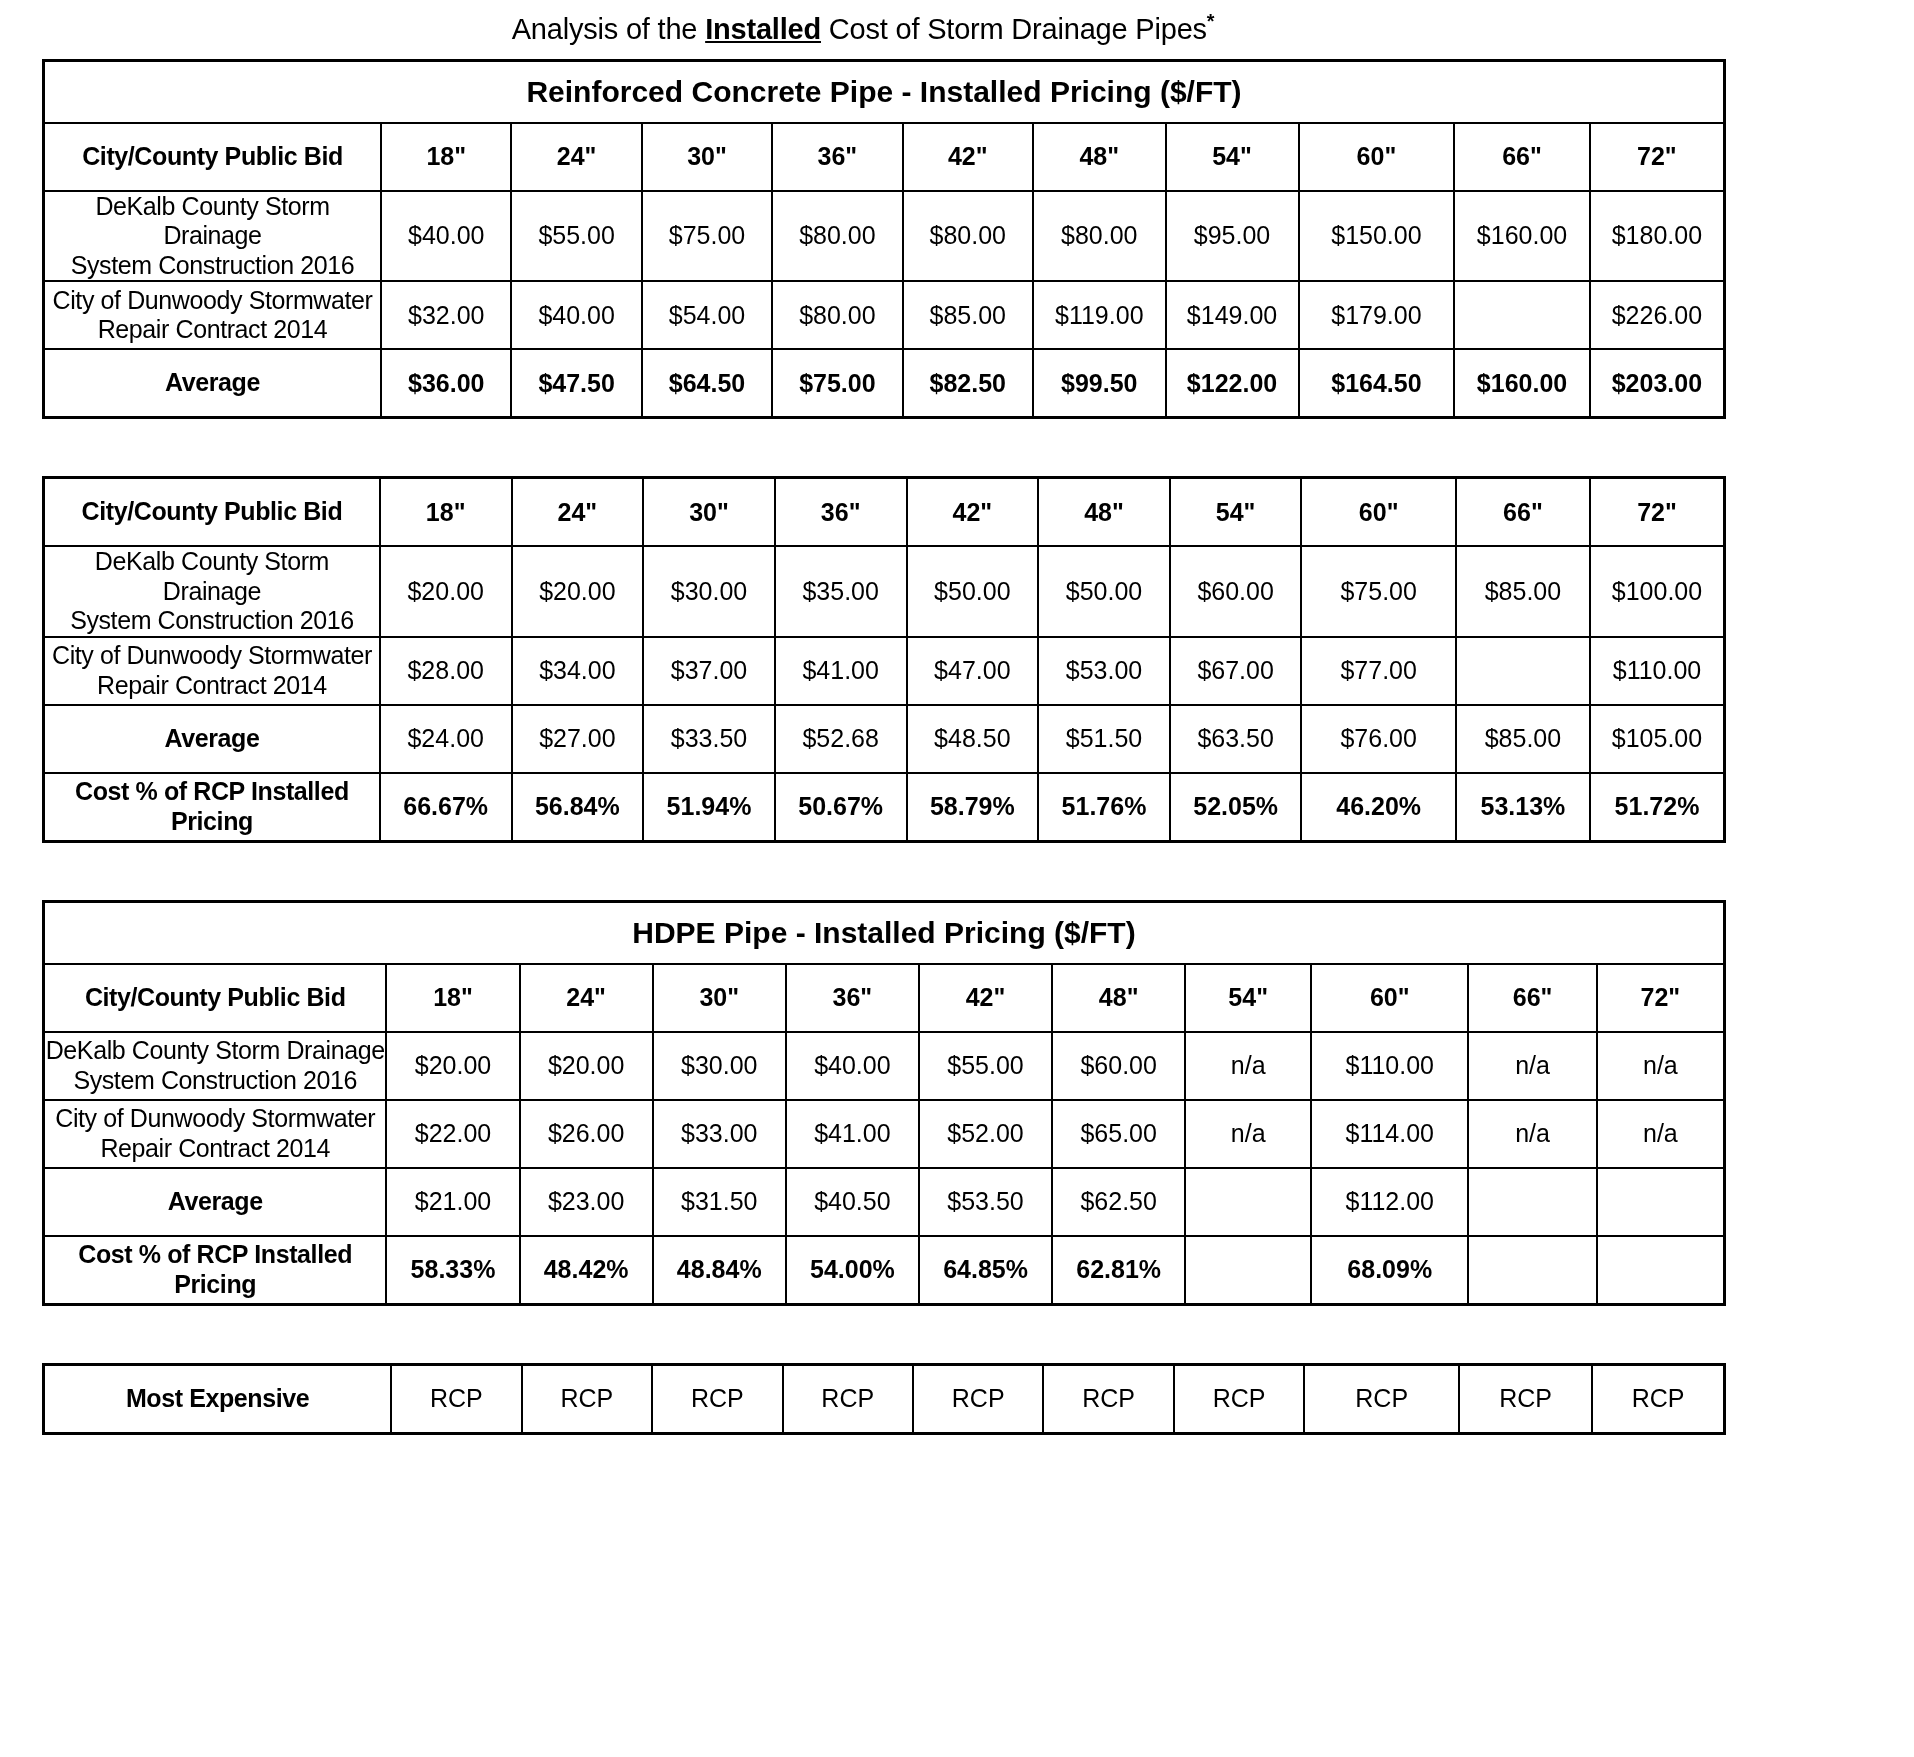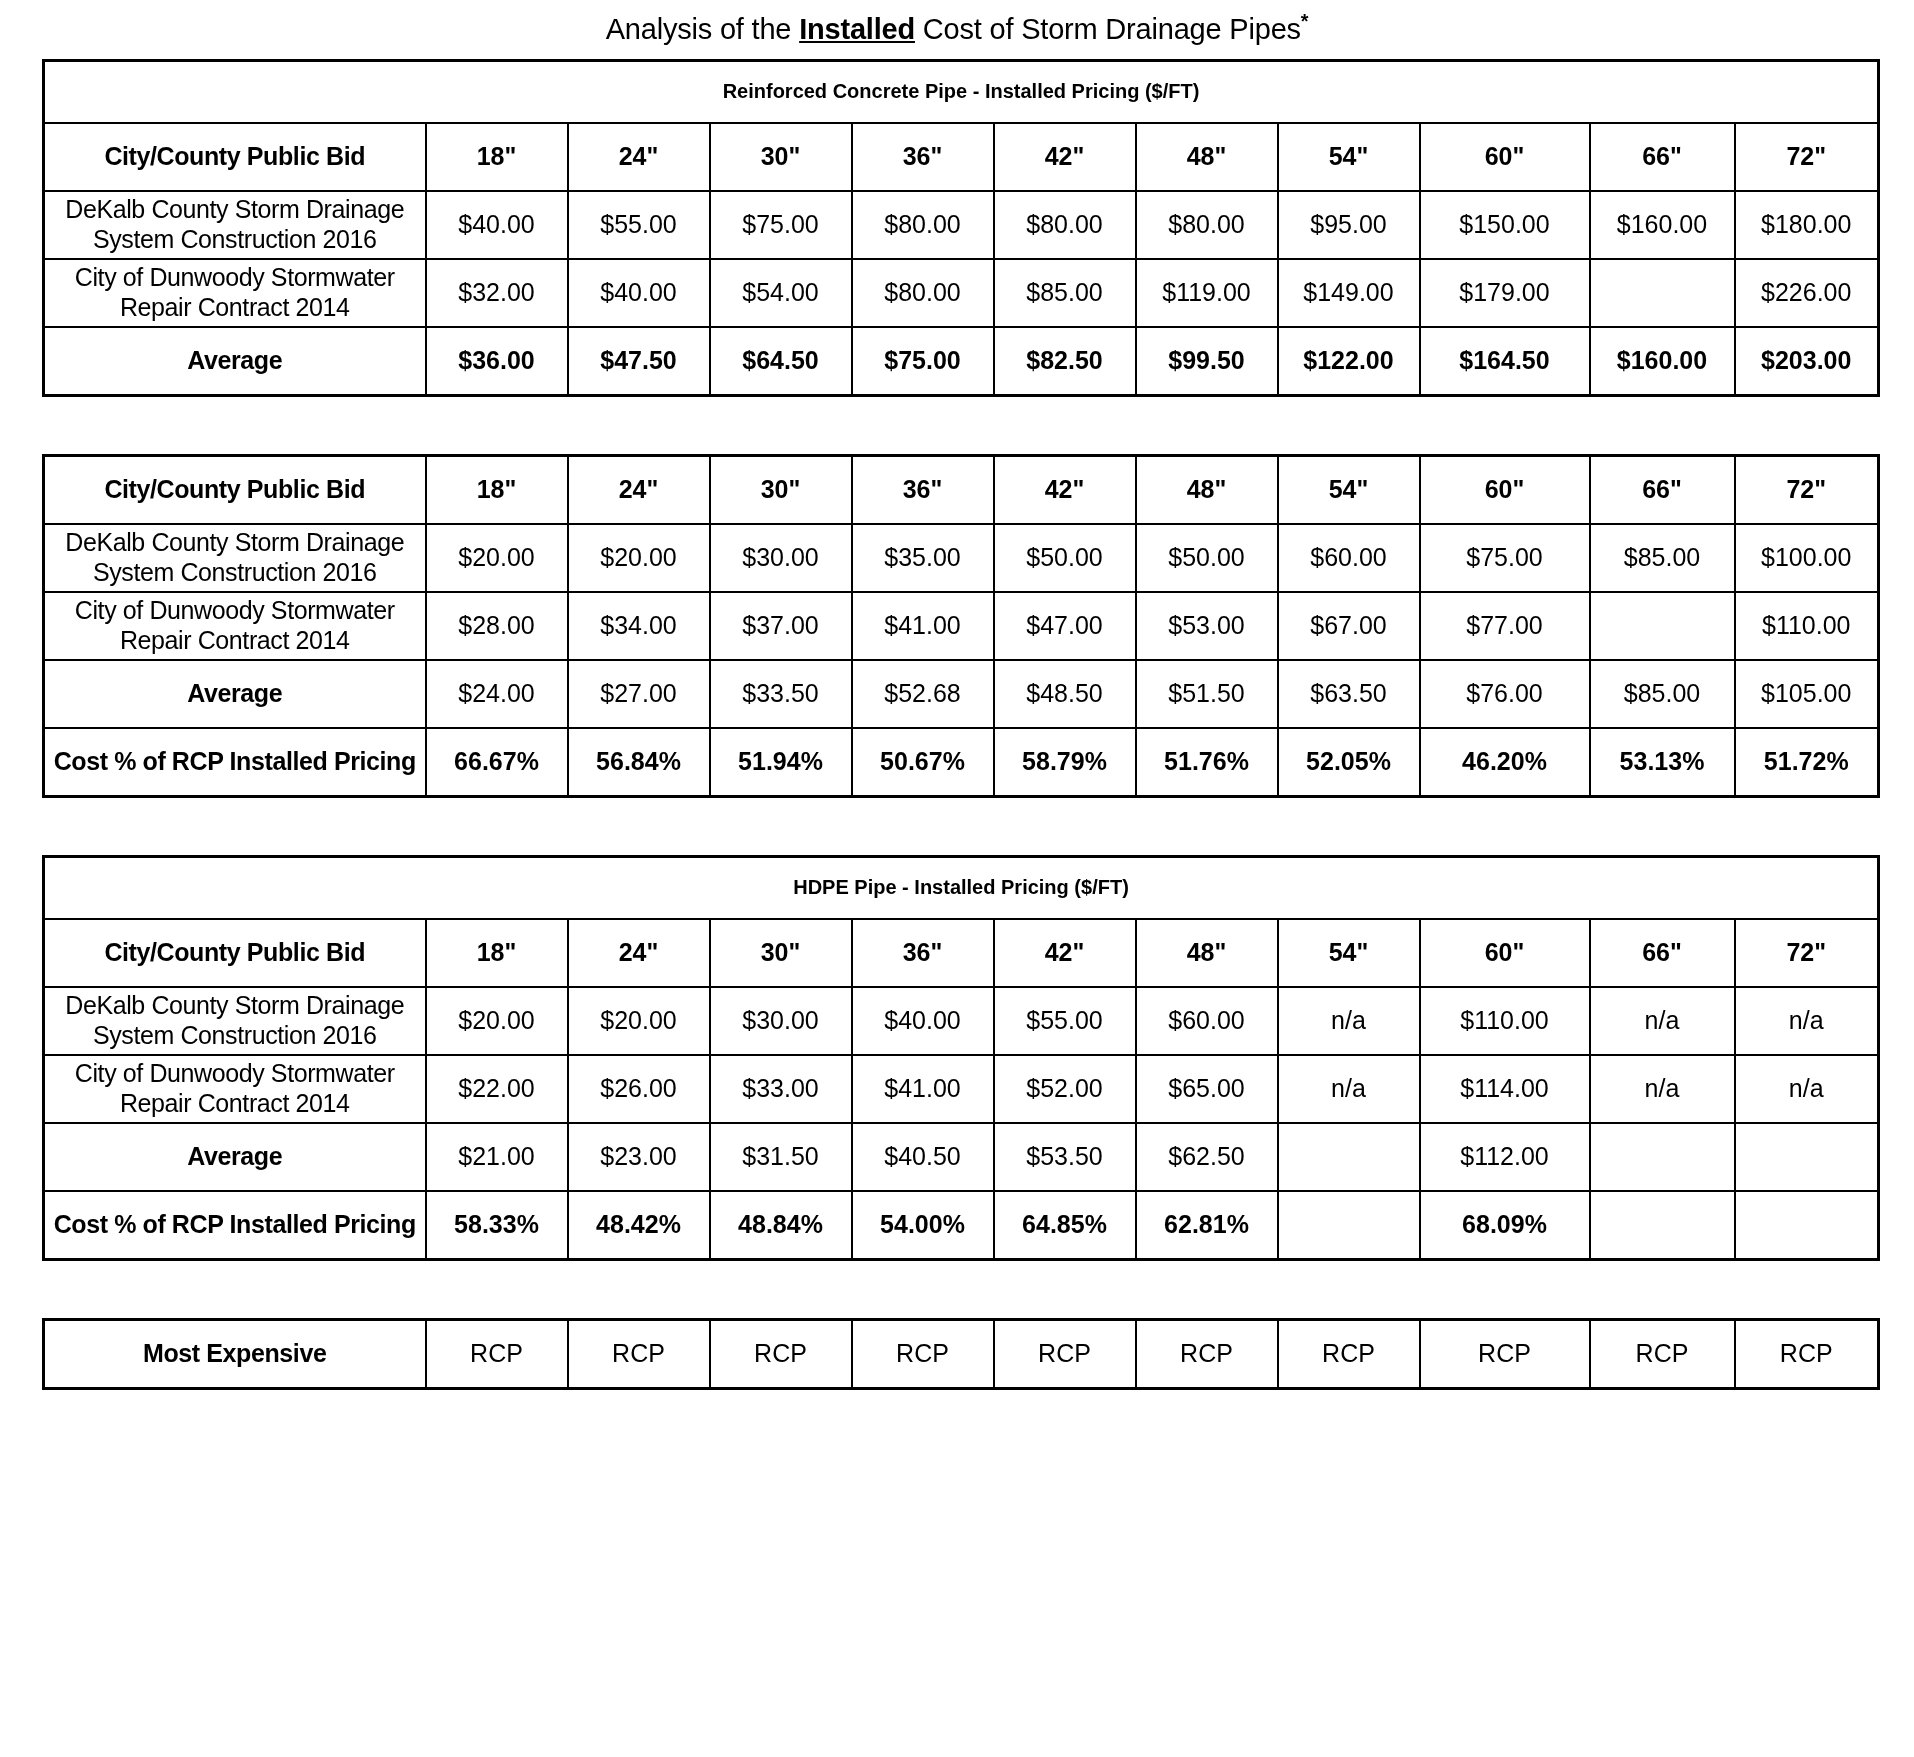--- a/index.html
+++ b/index.html
@@ -3,21 +3,21 @@
 <meta charset="utf-8">
 <style>
   html, body {
     margin: 0;
     padding: 0;
     background: #ffffff;
     color: #000000;
     font-family: "Liberation Sans", sans-serif;
   }
   .page {
-    width: 1914px;
+    width: 1726px;
     height: 1757px;
     background: #ffffff;
     overflow: hidden;
   }
   .doc-title {
     text-align: center;
     font-size: 29px;
     font-weight: 400;
     margin: 10px 0 13px 0;
     letter-spacing: -0.2px;
@@ -40,21 +40,21 @@
     border: 2px solid #000;
     text-align: center;
     vertical-align: middle;
     font-size: 25px;
     padding: 0;
     overflow: hidden;
   }
   tr.title-row td {
     height: 60px;
     font-weight: 700;
-    font-size: 20px;
+    font-size: 30px;
   }
   tr.header-row td {
     height: 66px;
     font-weight: 700;
   }
   tr.data-row td {
     height: 66px;
   }
   td.row-label {
     white-space: pre-line;

